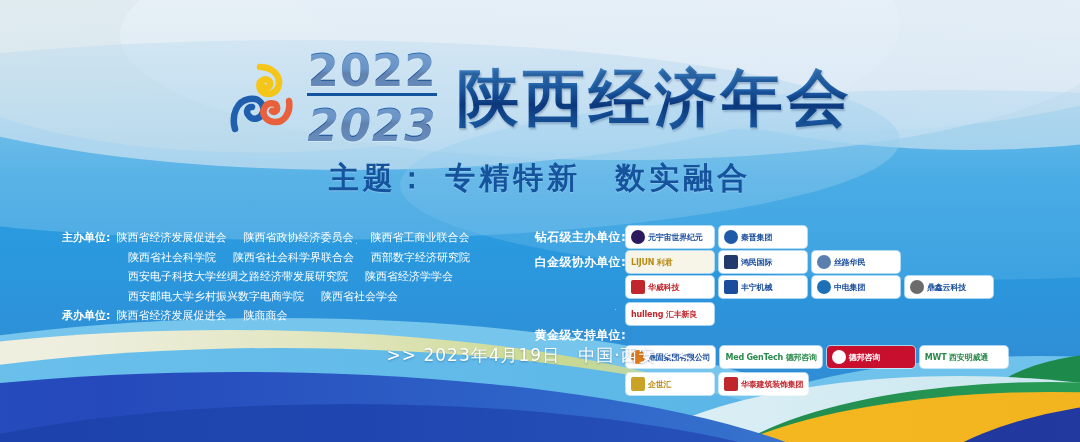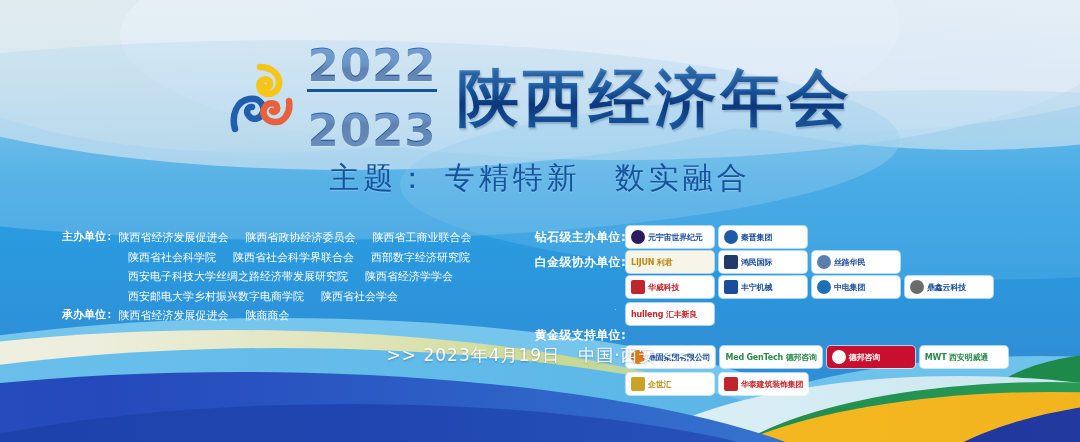--- a/index.html
+++ b/index.html
@@ -86,43 +86,43 @@
     line-height:.92;margin-right:6px;}
   .year{
     font-family:"DejaVu Sans",sans-serif;
     font-size:45px;font-weight:700;letter-spacing:1px;
     color:#12539e;
     background:linear-gradient(180deg,#2f6fb8 0%,#1a5aa6 45%,#0d3f84 55%,#17559f 100%);
     -webkit-background-clip:text;background-clip:text;color:transparent;
     text-shadow:0 1px 0 rgba(255,255,255,.35);
   }
   .year.first{border-bottom:3px solid #13549f;padding-bottom:2px;}
-  .year.second{padding-top:18px;}
+  .year.second{padding-top:9px;font-style:italic;}
 
   .main-title{
     font-family:"DejaVu Sans","Liberation Sans",sans-serif;
     font-size:62px;font-weight:700;letter-spacing:4px;
     background:linear-gradient(180deg,#4e8ec6 0%,#1f62ad 40%,#0d3d85 58%,#1a5ca6 80%,#2e74b9 100%);
     -webkit-background-clip:text;background-clip:text;color:transparent;
     text-shadow:1px 2px 2px rgba(10,40,90,.25);
   }
 
   .theme{
     position:absolute;left:0;right:0;top:158px;text-align:center;
-    font-size:30px;font-weight:400;letter-spacing:4px;color:#16539d;
+    font-size:30px;font-weight:700;letter-spacing:4px;color:#16539d;
     font-family:"DejaVu Sans","Liberation Sans",sans-serif;
     text-shadow:0 1px 1px rgba(255,255,255,.25);
   }
 
   
   .orgs{position:absolute;left:62px;top:228px;width:450px;
     color:#ffffff;font-size:11px;line-height:19.5px;
     font-family:"DejaVu Sans","Liberation Sans",sans-serif;}
   .org-row{display:flex;align-items:flex-start;white-space:nowrap;}
-  .org-label{font-weight:700;flex:0 0 auto;font-family:Liberation Mono, monospace;}
+  .org-label{font-weight:700;flex:0 0 auto;}
   .org-items{display:flex;gap:17px;flex:1 1 auto;}
   .org-indent{padding-left:66px;}
 
   
   .sponsors{position:absolute;left:522px;top:226px;width:548px;
     font-family:"DejaVu Sans","Liberation Sans",sans-serif;}
   .sp-row{display:flex;align-items:center;margin-bottom:3px;}
   .sp-label{color:#ffffff;font-size:12px;font-weight:700;
     width:104px;flex:0 0 auto;text-align:right;letter-spacing:.3px;}
   .sp-logos{display:flex;gap:5px;flex-wrap:wrap;}

